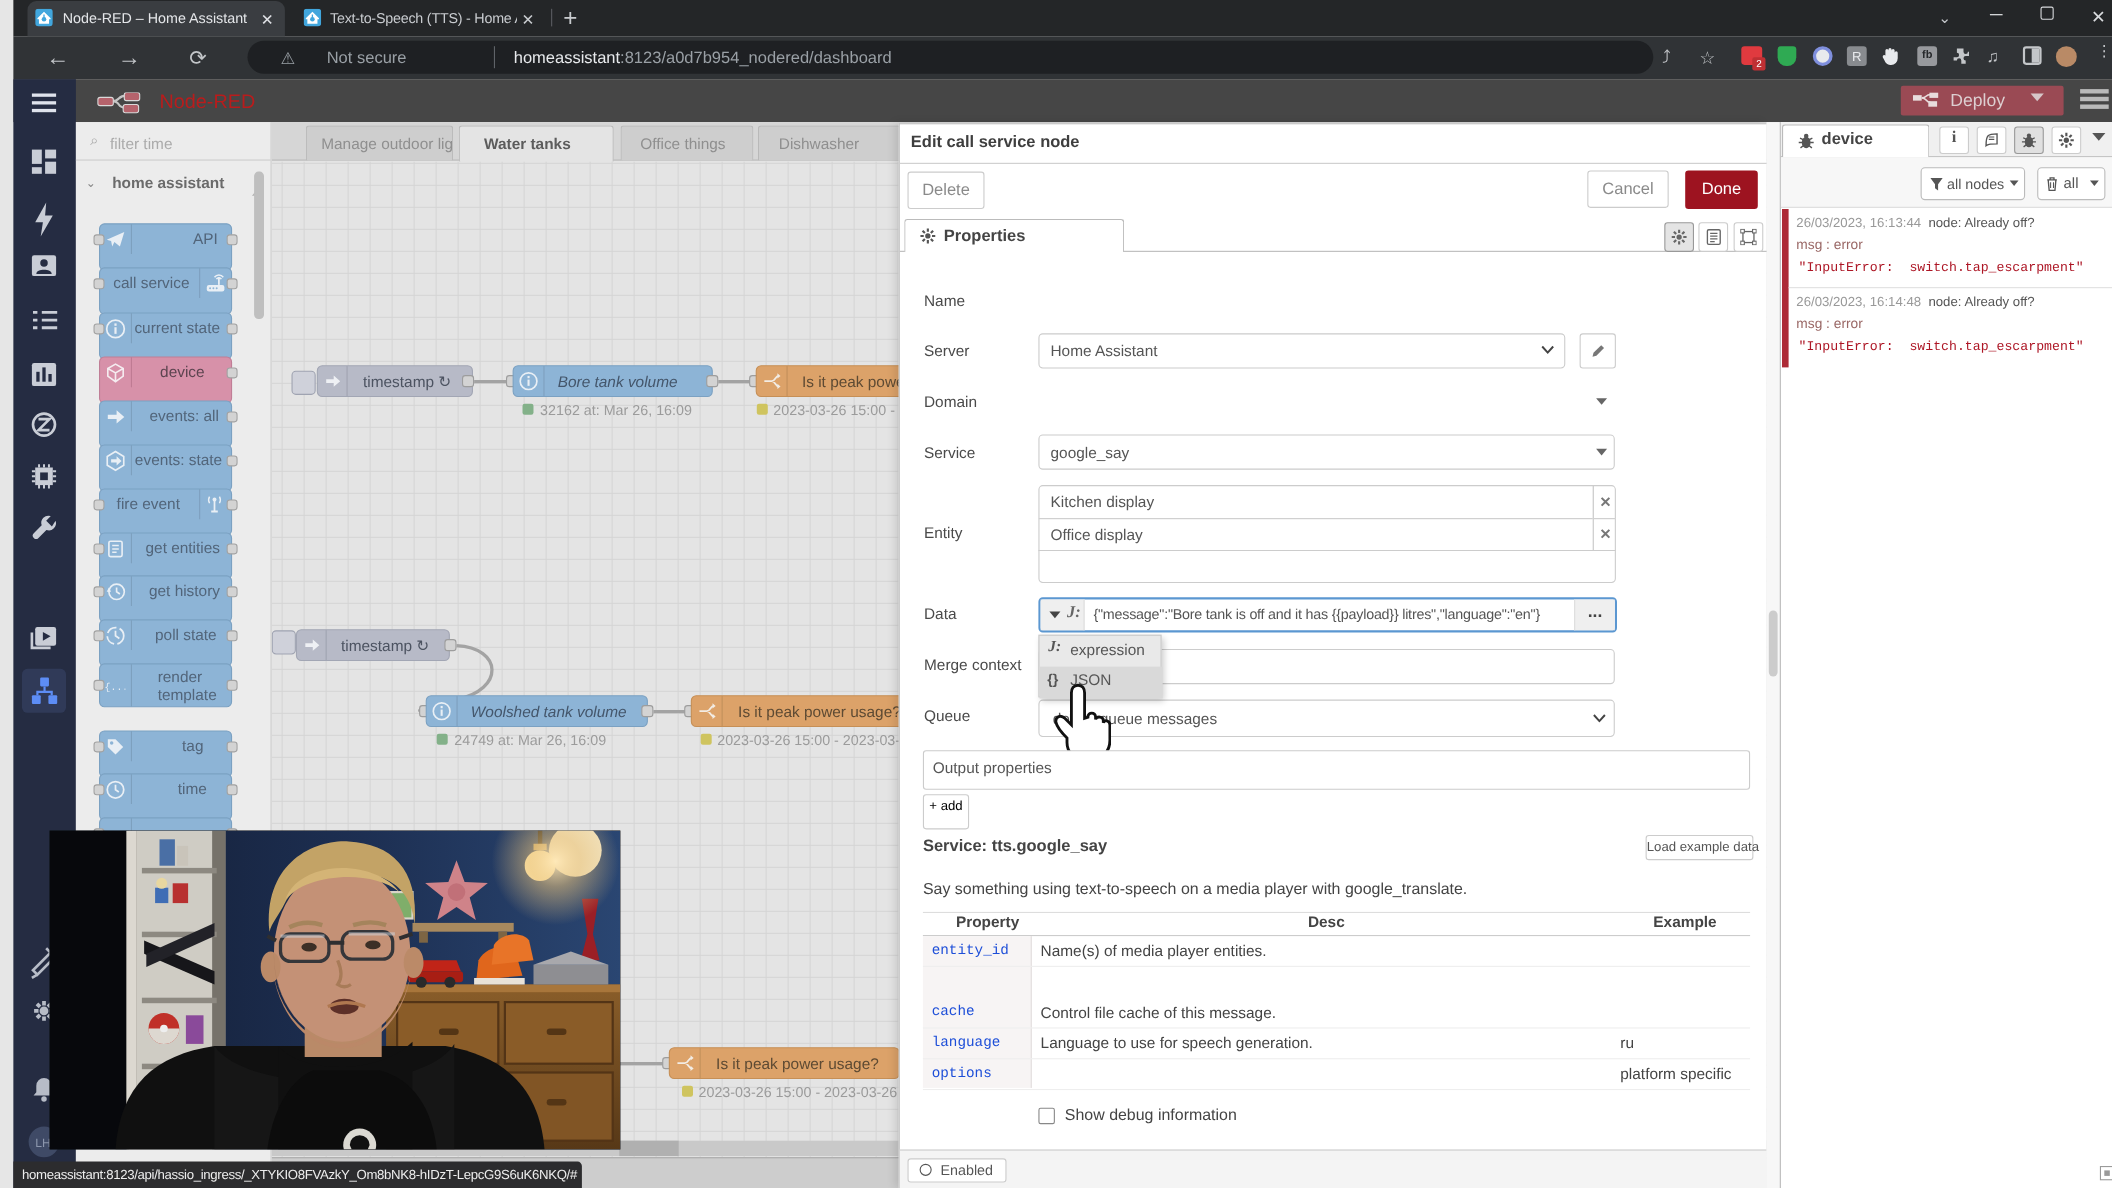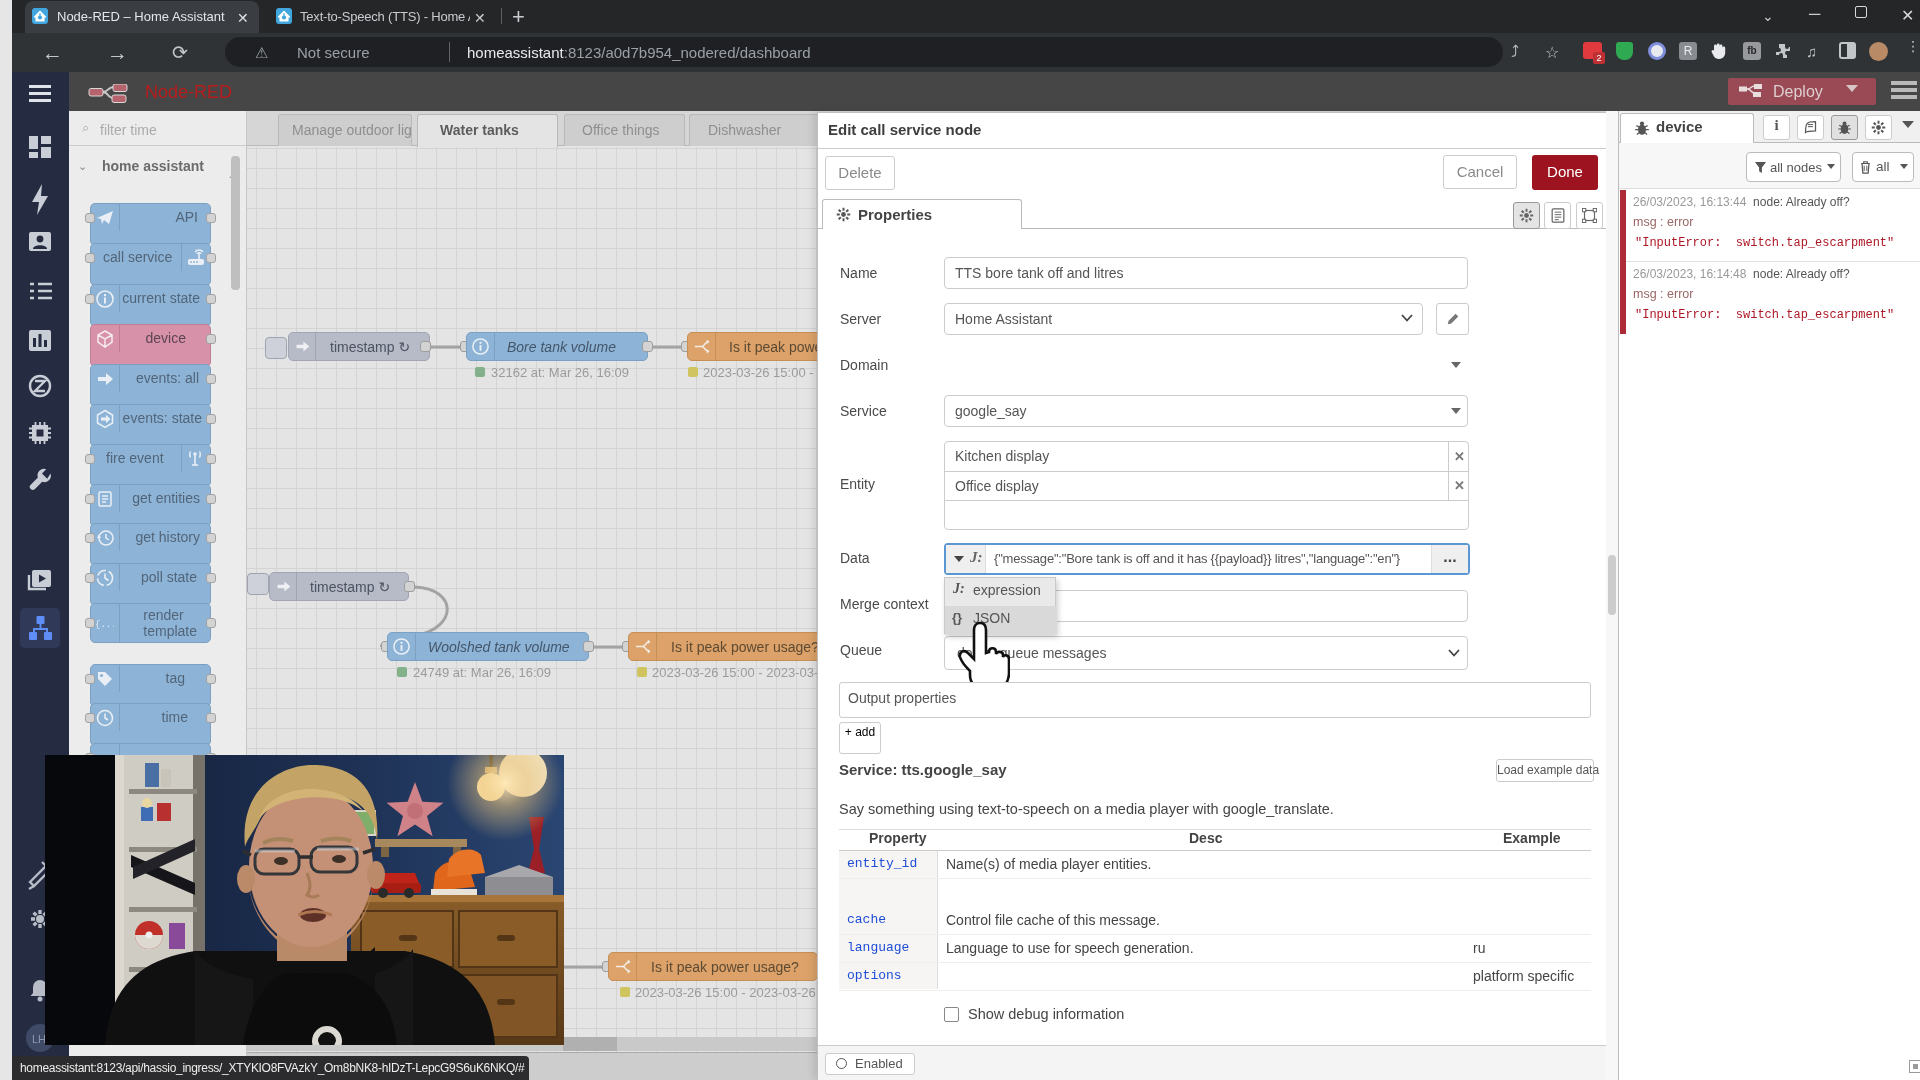--- a/index.html
+++ b/index.html
@@ -516,21 +516,20 @@
         </svg></div>
     <div class="dbtn" style="left:758px;top:89px;width:27px;height:27px;"><svg style="margin-top:5px" width="15" height="15" viewBox="0 0 18 18">
           <rect x="3" y="3" width="12" height="12" stroke="#666" stroke-width="1.4" fill="none"></rect>
           <rect x="0.5" y="0.5" width="4" height="4" fill="#fff" stroke="#666" stroke-width="1.2"></rect>
           <rect x="13.5" y="0.5" width="4" height="4" fill="#fff" stroke="#666" stroke-width="1.2"></rect>
           <rect x="0.5" y="13.5" width="4" height="4" fill="#fff" stroke="#666" stroke-width="1.2"></rect>
           <rect x="13.5" y="13.5" width="4" height="4" fill="#fff" stroke="#666" stroke-width="1.2"></rect>
         </svg></div>
 
     <div class="dlab" style="top:152px;">Name</div>
-    <div class="dinp" style="left:126px;top:144px;width:524px;height:32px;line-height:30px;padding-left:10px;">TTS bore tank off and litres</div>
     <div class="dlab" style="top:198px;">Server</div>
     <div class="dinp" style="left:126px;top:190px;width:479px;height:32px;line-height:30px;padding-left:10px;">Home Assistant</div>
     <svg class="abs" style="left:583px;top:201px" width="12" height="8" viewBox="0 0 12 8">
         <path d="M1 1 L6 6.5 L11 1" stroke="#444" stroke-width="1.8" fill="none"></path>
       </svg>
     <div class="dbtn" style="left:618px;top:190px;width:33px;height:32px;"><svg style="margin-top:8px" width="14" height="14" viewBox="0 0 16 16">
           <path d="M2 14 l1 -4 8 -8 3 3 -8 8 z" fill="#777"></path>
         </svg></div>
     <div class="dlab" style="top:244px;">Domain</div>
     <div class="caret" style="left:633px;top:249px;"></div>

